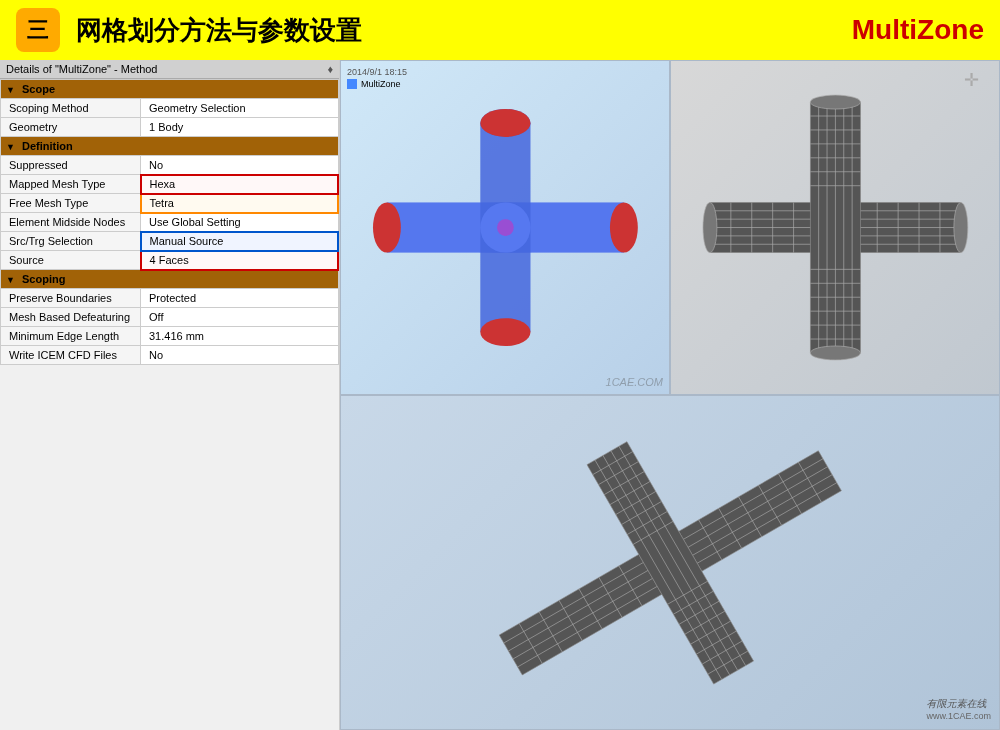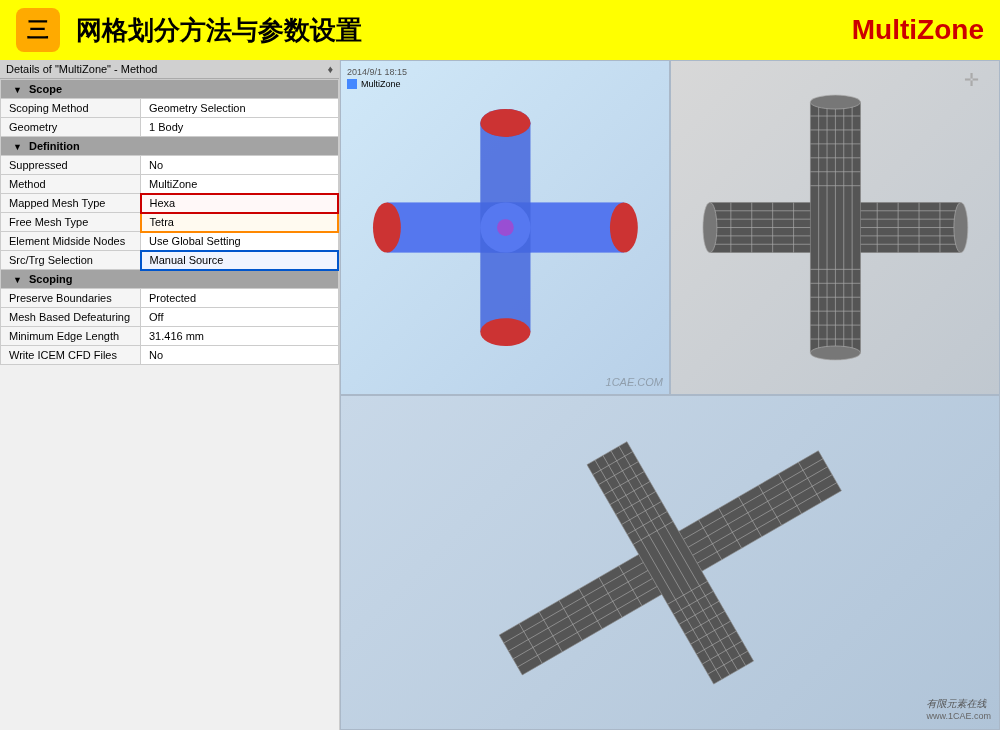--- a/index.html
+++ b/index.html
@@ -78,24 +78,24 @@
       width: 100%;
       border-collapse: collapse;
     }
     .prop-table td {
       border: 1px solid #ccc;
       padding: 2px 8px;
       font-size: 11px;
       height: 19px;
     }
     .prop-table .section-header td {
-      background: #a3a3a3;
+      background: #a16207;
       font-weight: bold;
       font-size: 11px;
-      padding: 2px 12px;
+      padding: 2px 5px;
     }
     .prop-table .section-header .collapse-icon {
       margin-right: 4px;
       font-size: 9px;
     }
     .prop-table .label-cell {
       background: #f5f5f5;
       width: 140px;
       color: #000;
     }
@@ -264,38 +264,38 @@
         <td colspan="2">
           <span class="collapse-icon">▼</span>
           <strong>Definition</strong>
         </td>
       </tr>
       <tr>
         <td class="label-cell">Suppressed</td>
         <td class="value-cell">No</td>
       </tr>
       <tr>
-        <td class="label-cell">Method</td>
-        <td class="value-cell">MultiZone</td>
-      </tr>
-      <tr>
         <td class="label-cell">Mapped Mesh Type</td>
         <td class="value-cell highlighted-red">Hexa</td>
       </tr>
       <tr>
         <td class="label-cell">Free Mesh Type</td>
         <td class="value-cell highlighted-orange">Tetra</td>
       </tr>
       <tr>
         <td class="label-cell">Element Midside Nodes</td>
         <td class="value-cell">Use Global Setting</td>
       </tr>
       <tr>
         <td class="label-cell">Src/Trg Selection</td>
         <td class="value-cell highlighted-blue">Manual Source</td>
+      </tr>
+      <tr>
+        <td class="label-cell">Source</td>
+        <td class="value-cell highlighted-red">4 Faces</td>
       </tr>
 
       <tr class="section-header">
         <td colspan="2">
           <span class="collapse-icon">▼</span>
           <strong>Scoping</strong>
         </td>
       </tr>
       <tr>
         <td class="label-cell">Preserve Boundaries</td>

